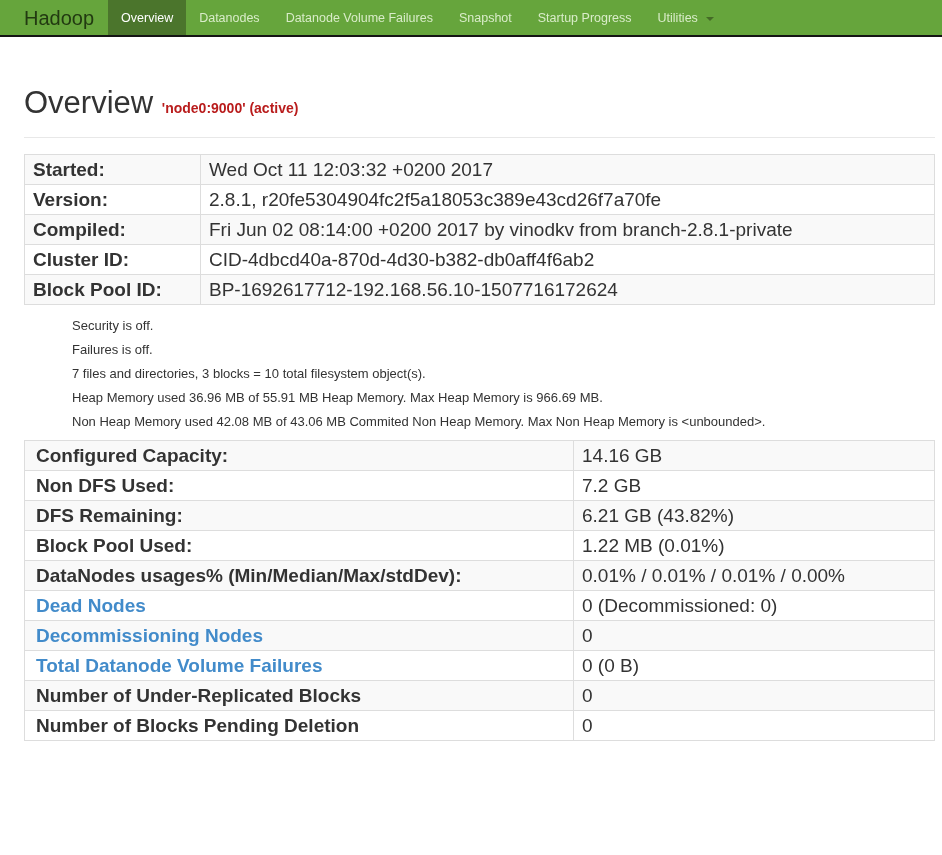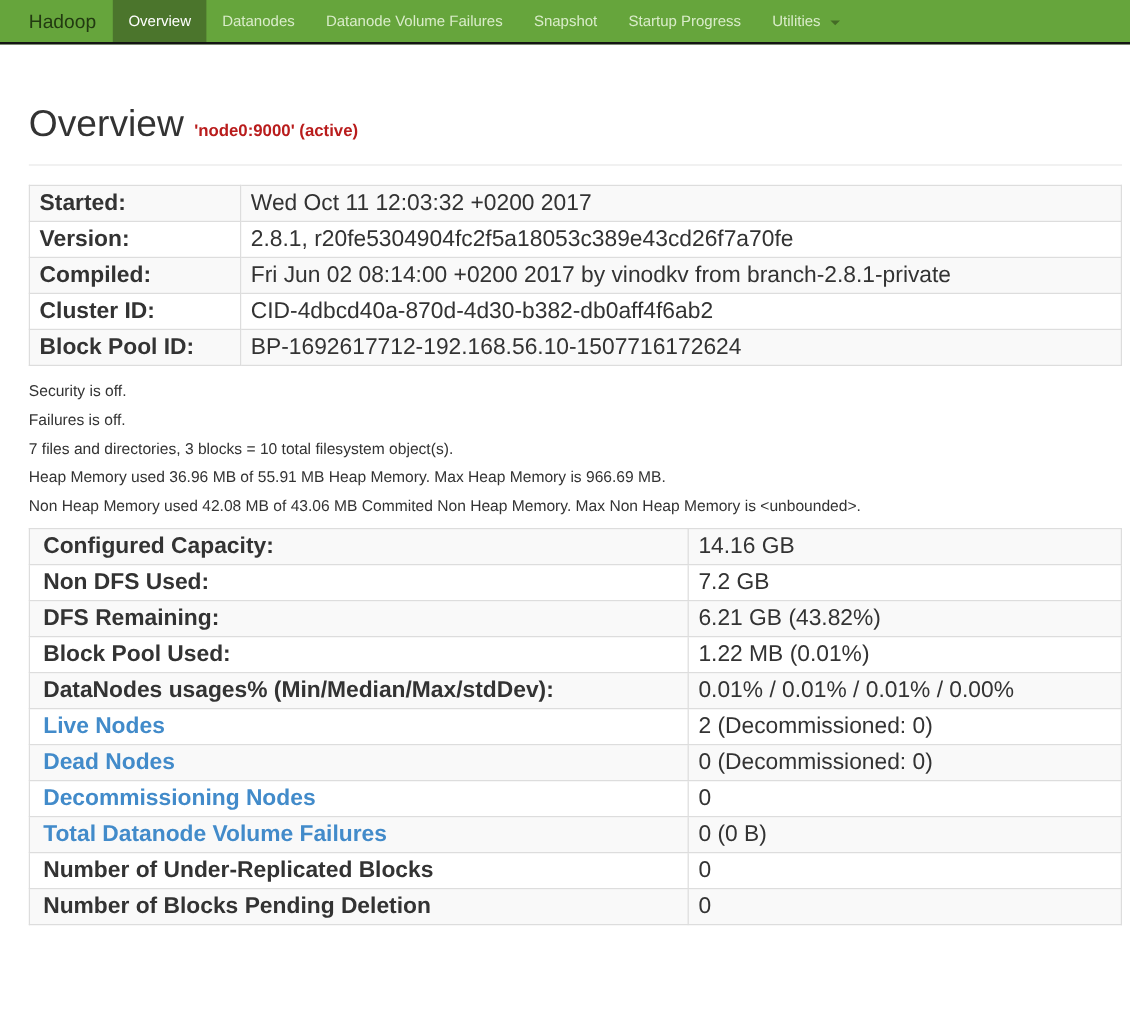--- a/index.html
+++ b/index.html
@@ -16,21 +16,21 @@
   .navbar {
     height: 37px;
     background: #66a53c;
     border-bottom: 2px solid #141414;
     display: flex;
     align-items: stretch;
   }
   .navbar .brand {
     padding: 0 14px 0 24px;
     line-height: 37px;
-    font-size: 16px;
+    font-size: 20px;
     color: #223a11;
     cursor: pointer;
     white-space: nowrap;
   }
   .navbar ul {
     display: flex;
     list-style: none;
     margin: 0; padding: 0;
   }
   .navbar li {
@@ -69,21 +69,21 @@
     font-size: 31px;
     line-height: 40px;
     font-weight: normal;
     color: #333;
   }
   .page-header h1 small {
     font-size: 14px;
     color: #b91c1c;
     font-weight: bold;
   }
-  .paras { margin-top: 14px; }
+  .paras { margin-top: 14px; margin-left: 48px; }
   .paras p {
     margin: 0 0 10px 0;
     font-size: 13px;
     line-height: 14px;
     color: #333;
   }
   
   table.info {
     border-collapse: collapse;
     width: 911px;
@@ -193,24 +193,20 @@
       </tr>
       <tr>
         <th>Block Pool Used:</th>
         <td>1.22 MB (0.01%)</td>
       </tr>
       <tr>
         <th>DataNodes usages% (Min/Median/Max/stdDev):</th>
         <td>0.01% / 0.01% / 0.01% / 0.00%</td>
       </tr>
       <tr>
-        <th><a>Live Nodes</a></th>
-        <td>2 (Decommissioned: 0)</td>
-      </tr>
-      <tr>
         <th><a>Dead Nodes</a></th>
         <td>0 (Decommissioned: 0)</td>
       </tr>
       <tr>
         <th><a>Decommissioning Nodes</a></th>
         <td>0</td>
       </tr>
       <tr>
         <th><a>Total Datanode Volume Failures</a></th>
         <td>0 (0 B)</td>

